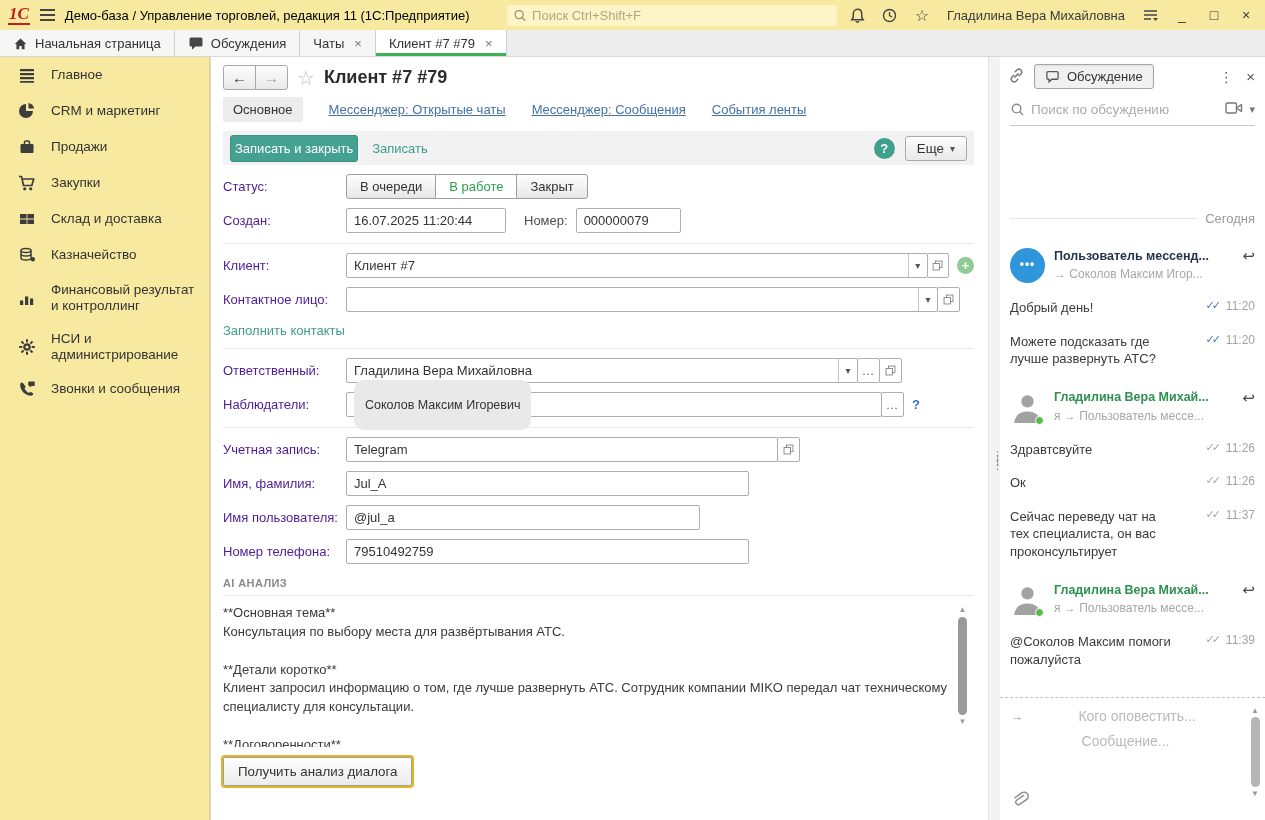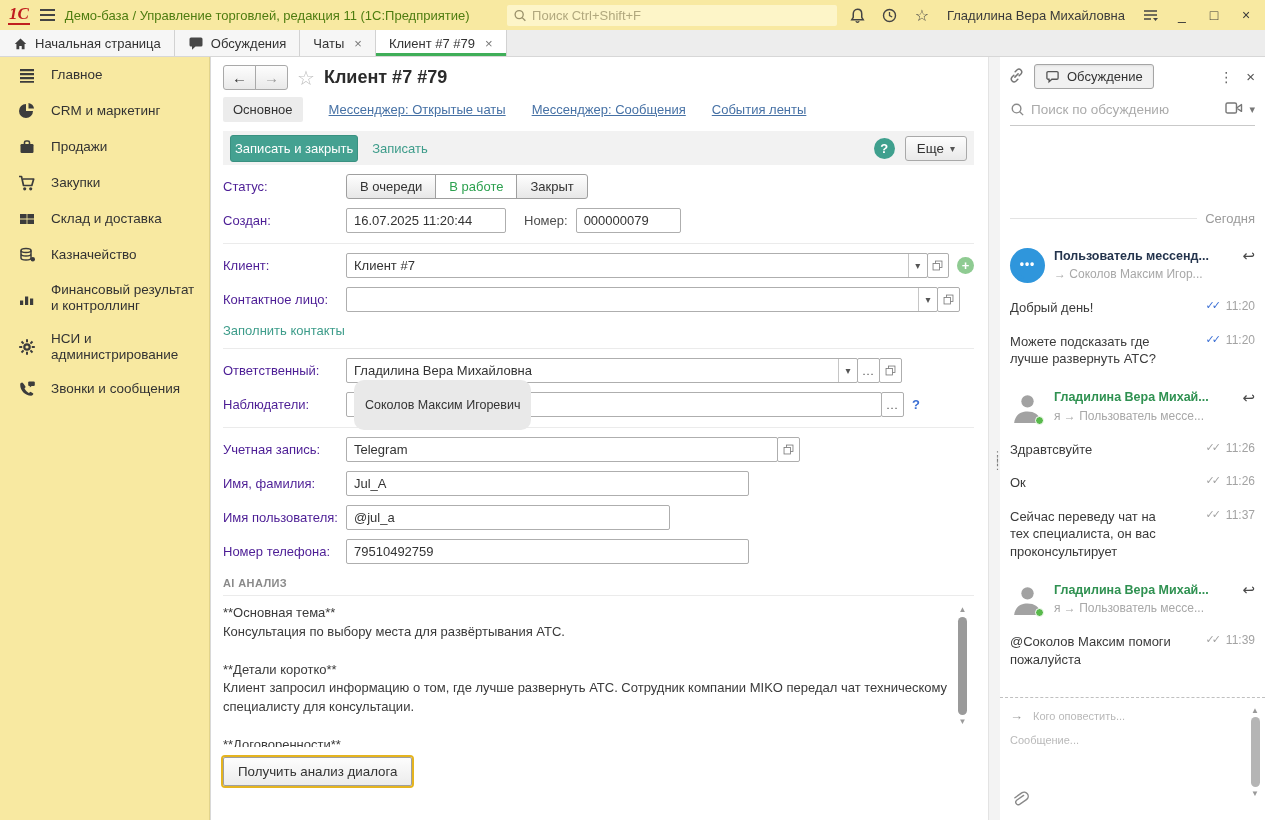--- a/index.html
+++ b/index.html
@@ -3,21 +3,21 @@
 <meta charset="utf-8">
 <style>
   * { box-sizing: border-box; margin: 0; padding: 0; }
   html,body { width:1265px; height:820px; overflow:hidden; }
   body { font-family:"Liberation Sans", sans-serif; font-size:13px; color:#333; background:#fff; position:relative; }
 
   
   #titlebar { position:absolute; left:0; top:0; width:1265px; height:30px; background:#f8e9a1; display:flex; align-items:center; padding:0 8px; gap:10px; }
   .logo1c { font-family:"Liberation Serif", serif; font-weight:bold; font-style:italic; color:#c01e1e; font-size:17px; border-bottom:2px solid #c01e1e; line-height:1; padding:0 1px 1px 1px; }
   .burger div { width:15px; height:2px; background:#444; margin:3px 0; }
-  .tb-title { color:#4d7c0f; white-space:nowrap; }
+  .tb-title { color:#000000; white-space:nowrap; }
   .tb-search { margin-left:auto; width:330px; height:21px; background:#fdf5c8; border-radius:2px; display:flex; align-items:center; padding:0 6px; gap:5px; }
   .tb-search input { border:none; outline:none; background:transparent; width:100%; font-size:13px; color:#6d6648; font-family:"Liberation Sans",sans-serif; }
   .tb-search input::placeholder { color:#b1a87e; }
   .tb-ico { width:22px; height:22px; display:flex; align-items:center; justify-content:center; cursor:pointer; }
   .tb-user { color:#3a3a3a; white-space:nowrap; margin:0 4px; }
   .winbtn { width:22px; text-align:center; color:#3a3a3a; font-size:14px; cursor:pointer; }
 
   
   #tabbar { position:absolute; left:0; top:30px; width:1265px; height:27px; background:#ededed; border-bottom:1px solid #d7d7d7; display:flex; }
   .tab { display:flex; align-items:center; gap:7px; padding:0 13px; border-right:1px solid #d2d2d2; background:#f6f6f6; font-size:13px; color:#333; cursor:pointer; position:relative; }
@@ -110,21 +110,21 @@
   .c-vera { color:#2f9151; }
   .msg { display:flex; margin-top:16px; }
   .msg .mtxt { max-width:168px; color:#3a3a3a; line-height:1.35; }
   .meta { margin-left:auto; display:flex; gap:5px; align-items:flex-start; flex:0 0 auto; padding-left:6px; }
   .chk { font-size:11px; letter-spacing:-3px; padding-right:3px; }
   .chk.b { color:#3b6fd4; } .chk.g { color:#a3a3a3; }
   .mtime { color:#a3a3a3; font-size:12px; }
 
   .composer { position:absolute; left:0; right:0; bottom:0; height:123px; border-top:1px dashed #c0c0c0; padding:10px 24px 8px 10px; }
   .comp-row1 { display:flex; align-items:center; gap:10px; color:#9a9a9a; }
-  .comp-row1 input, .comp-msg input { border:none; outline:none; width:100%; font-size:11px; font-family:"Liberation Sans",sans-serif; background:transparent; }
+  .comp-row1 input, .comp-msg input { border:none; outline:none; width:100%; font-size:14px; font-family:"Liberation Sans",sans-serif; background:transparent;text-align:center; }
   .comp-row1 input::placeholder, .comp-msg input::placeholder { color:#b9b9b9; }
   .comp-msg { margin-top:9px; }
   .clip { position:absolute; left:10px; bottom:8px; cursor:pointer; }
   .comp-sb { position:absolute; right:5px; top:8px; bottom:8px; width:10px; }
   .comp-sb .tri { color:#999; font-size:8px; text-align:center; line-height:9px; }
   .comp-sb .thumb { width:9px; margin:2px auto; height:70px; background:#b5b5b5; border-radius:5px; }
 </style>
 </head>
 <body>
 
@@ -409,21 +409,21 @@
       </span>
   </div>
 
   <div class="frow">
     <span class="flabel">Имя, фамилия:</span>
     <span class="inp" style="width:403px;">Jul_A</span>
   </div>
 
   <div class="frow">
     <span class="flabel">Имя пользователя:</span>
-    <span class="inp" style="width:324px;">@jul_a</span>
+    <span class="inp" style="width:354px;">@jul_a</span>
   </div>
 
   <div class="frow">
     <span class="flabel">Номер телефона:</span>
     <span class="inp" style="width:403px;">79510492759</span>
   </div>
 
   <div class="ai-head">AI АНАЛИЗ</div>
   <div class="ai-wrap">
     <div class="ai-text">**Основная тема**

